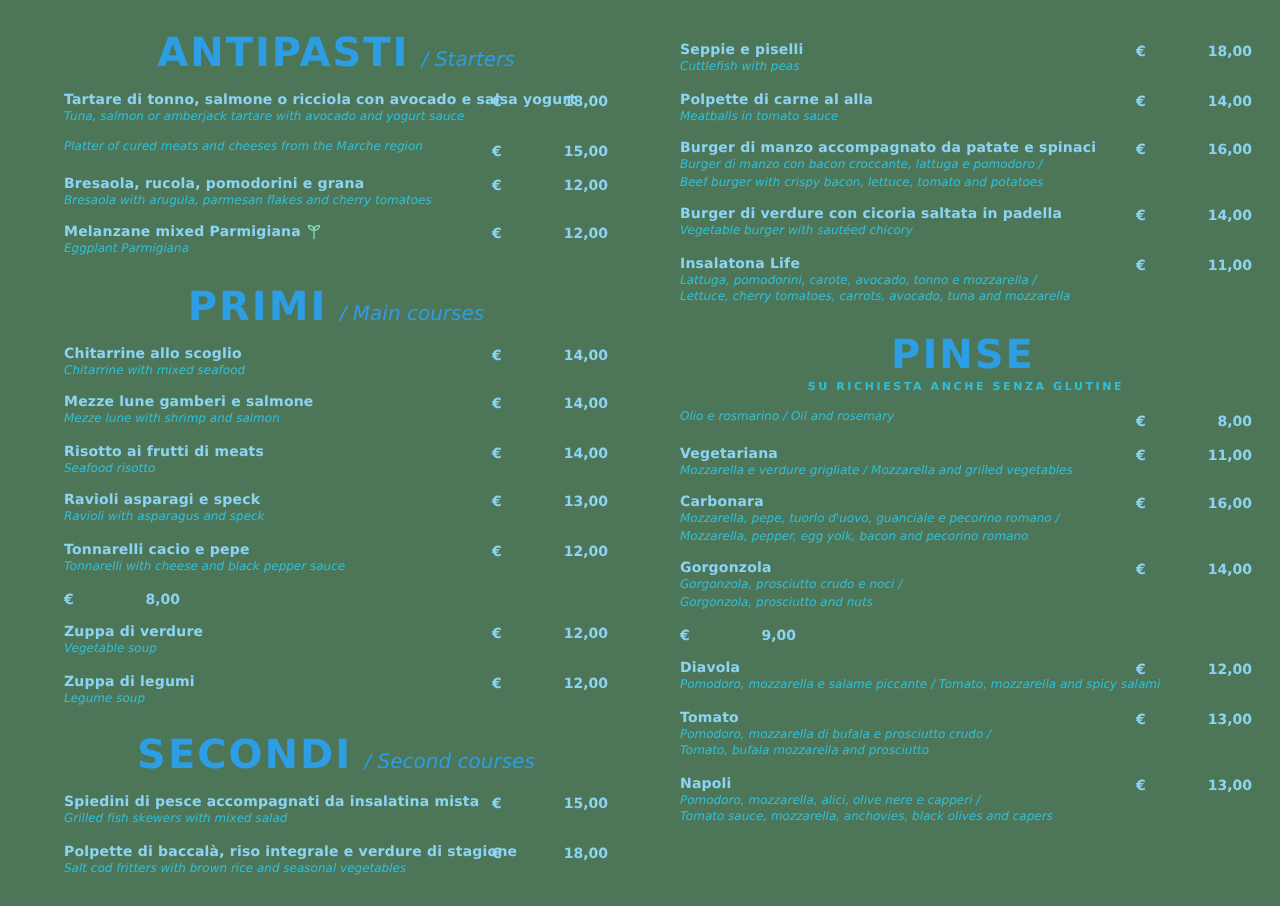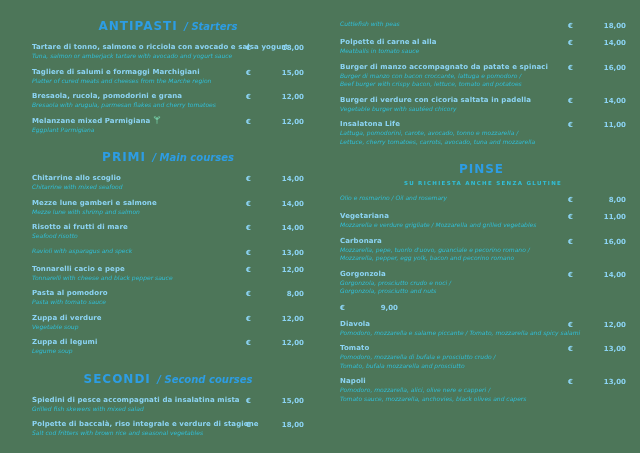--- a/index.html
+++ b/index.html
@@ -15,25 +15,25 @@
     box-sizing: border-box;
     padding-top: 12px;
   }
   .col { box-sizing: border-box; }
   .col-left  { width: 320px; padding: 0 16px 0 32px; }
   .col-right { width: 320px; padding: 8px 14px 0 20px; }
 
   .section-header { text-align: center; margin: 3px 0 8px; white-space: nowrap; }
   .section:not(:first-child) .section-header { margin-top: 12px; }
   .section-title {
-    font-size: 12px; line-height: 1.1; font-weight: 800;
+    font-size: 20px; line-height: 1.1; font-weight: 800;
     letter-spacing: 1px; color: var(--header, #2d9de4);
   }
   .section-sub {
-    font-size: 10px; font-style: italic; font-weight: 700;
+    font-size: 10px; font-style: italic; font-weight: 400;
     margin-left: 3px; color: var(--header, #2d9de4);
   }
   .section-note {
     text-align: center; font-size: 5.5px; letter-spacing: 1.3px;
     font-weight: 700; color: var(--desc, #30bfd9);
     margin: -5px 0 8px; text-transform: uppercase; white-space: nowrap;
   }
 
   .item {
     display: flex; justify-content: space-between; align-items: flex-start;
@@ -79,24 +79,20 @@
       <div class="item-desc">Tuna, salmon or amberjack tartare with avocado and yogurt sauce</div>
     </div>
     <div class="item-price">
       <span class="euro">€</span>
       <span class="amount">18,00</span>
     </div>
   </div>
 
   <div class="item">
     <div class="item-text">
-      <div class="item-title-row">
-        <span class="item-title">Tagliere di salumi e formaggi Marchigiani</span>
-
-      </div>
       <div class="item-desc">Platter of cured meats and cheeses from the Marche region</div>
     </div>
     <div class="item-price">
       <span class="euro">€</span>
       <span class="amount">15,00</span>
     </div>
   </div>
 
   <div class="item">
     <div class="item-text">
@@ -160,33 +156,37 @@
     </div>
     <div class="item-price">
       <span class="euro">€</span>
       <span class="amount">14,00</span>
     </div>
   </div>
 
   <div class="item">
     <div class="item-text">
       <div class="item-title-row">
-        <span class="item-title">Risotto ai frutti di mare</span>
+        <span class="item-title">Risotto ai frutti di meats</span>
 
       </div>
       <div class="item-desc">Seafood risotto</div>
     </div>
     <div class="item-price">
       <span class="euro">€</span>
       <span class="amount">14,00</span>
     </div>
   </div>
 
   <div class="item">
     <div class="item-text">
+      <div class="item-title-row">
+        <span class="item-title">Ravioli asparagi e speck</span>
+
+      </div>
       <div class="item-desc">Ravioli with asparagus and speck</div>
     </div>
     <div class="item-price">
       <span class="euro">€</span>
       <span class="amount">13,00</span>
     </div>
   </div>
 
   <div class="item">
     <div class="item-text">
@@ -196,27 +196,20 @@
       </div>
       <div class="item-desc">Tonnarelli with cheese and black pepper sauce</div>
     </div>
     <div class="item-price">
       <span class="euro">€</span>
       <span class="amount">12,00</span>
     </div>
   </div>
 
   <div class="item">
-    <div class="item-text">
-      <div class="item-title-row">
-        <span class="item-title">Pasta al pomodoro</span>
-
-      </div>
-      <div class="item-desc">Pasta with tomato sauce</div>
-    </div>
     <div class="item-price">
       <span class="euro">€</span>
       <span class="amount">8,00</span>
     </div>
   </div>
 
   <div class="item">
     <div class="item-text">
       <div class="item-title-row">
         <span class="item-title">Zuppa di verdure</span>
@@ -281,20 +274,24 @@
   </div>
 </div>
   </div>
 </div>
   <div class="col col-right">
   <div class="section">
 
     <div class="items">
   <div class="item">
     <div class="item-text">
+      <div class="item-title-row">
+        <span class="item-title">Seppie e piselli</span>
+
+      </div>
       <div class="item-desc">Cuttlefish with peas</div>
     </div>
     <div class="item-price">
       <span class="euro">€</span>
       <span class="amount">18,00</span>
     </div>
   </div>
 
   <div class="item">
     <div class="item-text">

